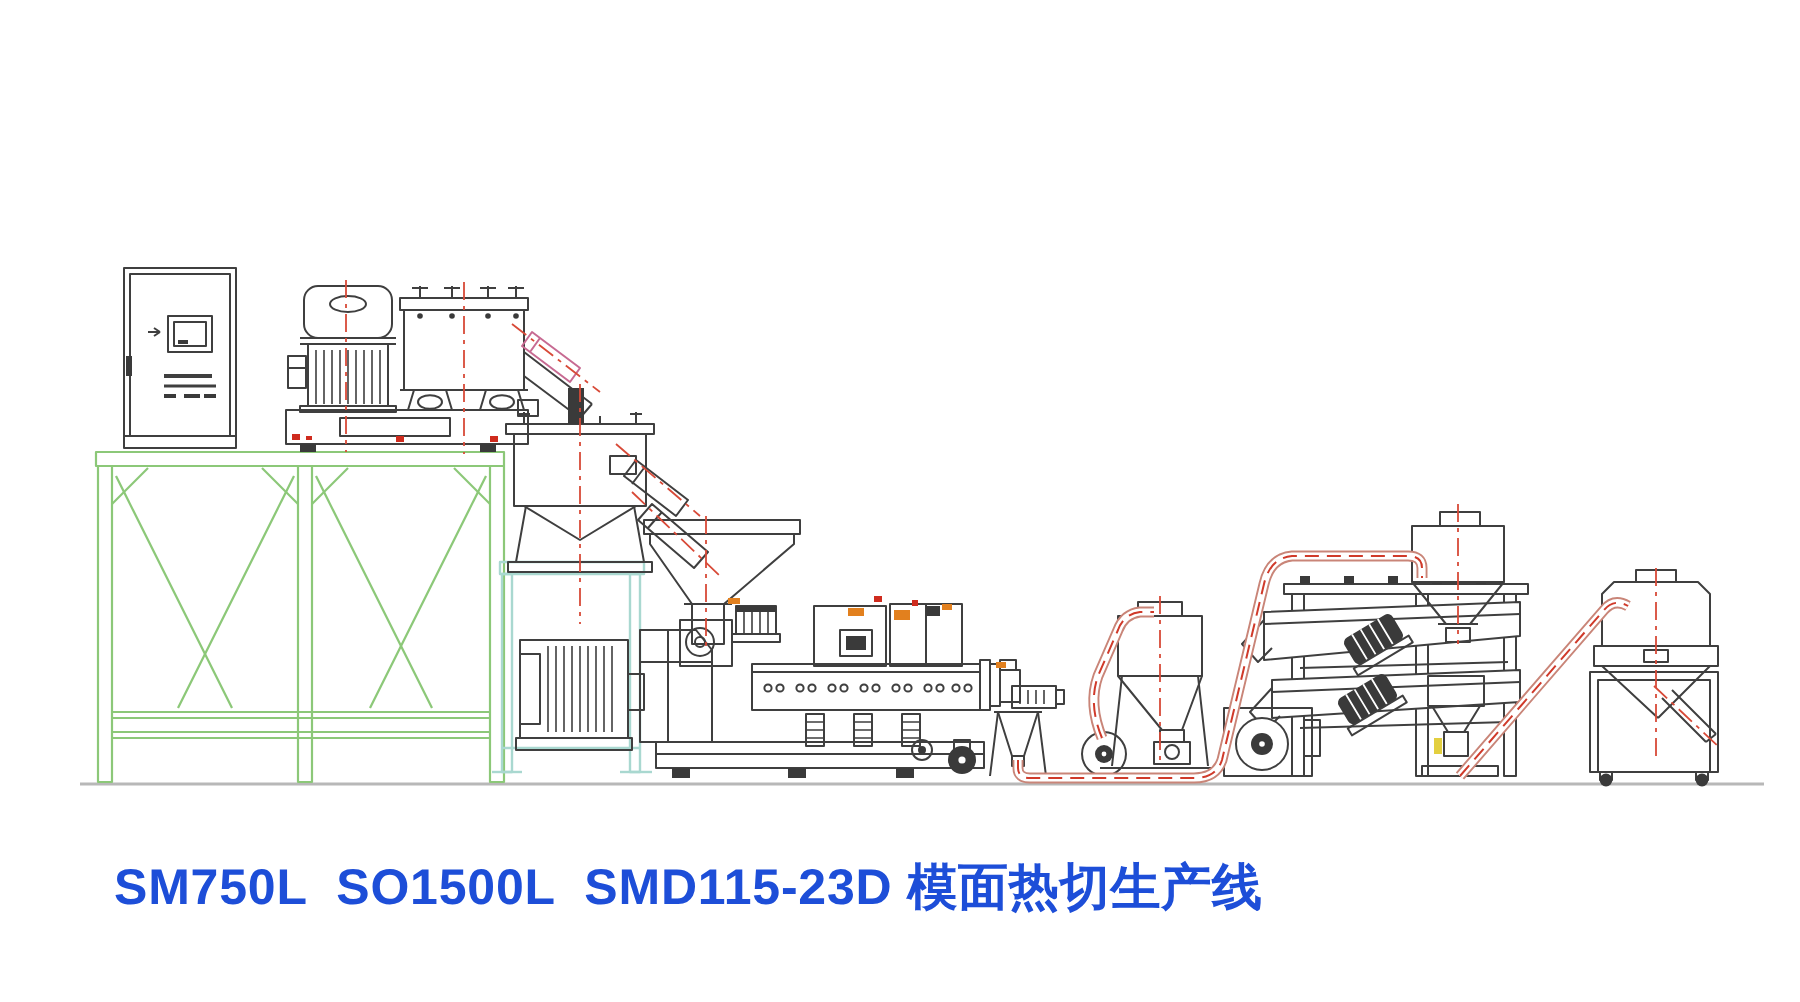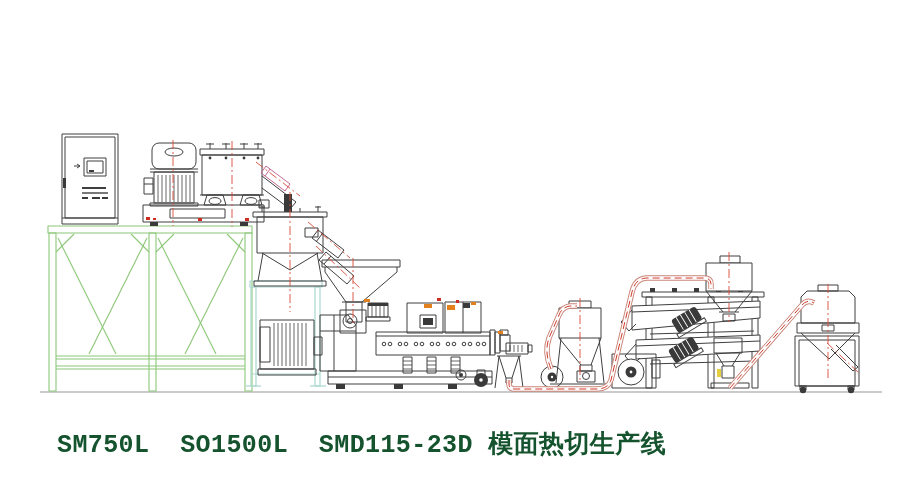--- a/index.html
+++ b/index.html
@@ -1,21 +1,21 @@
 <!DOCTYPE html>
 <html><head>
 <meta charset="utf-8">
 <style>
   html,body{margin:0;padding:0;background:#ffffff;}
   .canvas{position:relative;width:900px;height:501px;background:#fff;overflow:hidden;
           font-family:"Liberation Sans",sans-serif;}
   svg{position:absolute;left:0;top:0;}
   .caption{position:absolute;left:57px;top:427px;font-size:25px;font-weight:700;
-           color:#14532d;letter-spacing:.4px;white-space:pre;
-           font-family:Liberation Mono, monospace;text-align:center;}
+           color:#1d4ed8;letter-spacing:.4px;white-space:pre;
+           font-family:Liberation Sans, sans-serif;text-align:center;}
   .dk{fill:#3a3a3a;stroke:none;}
   .wh{fill:#ffffff;}
   .thin{stroke-width:.8;}
 </style>
 </head>
 <body>
 
 <div class="canvas">
 <svg width="900" height="501" viewBox="0 0 900 501" fill="none" stroke-linecap="butt" stroke-linejoin="round">
   <defs>

